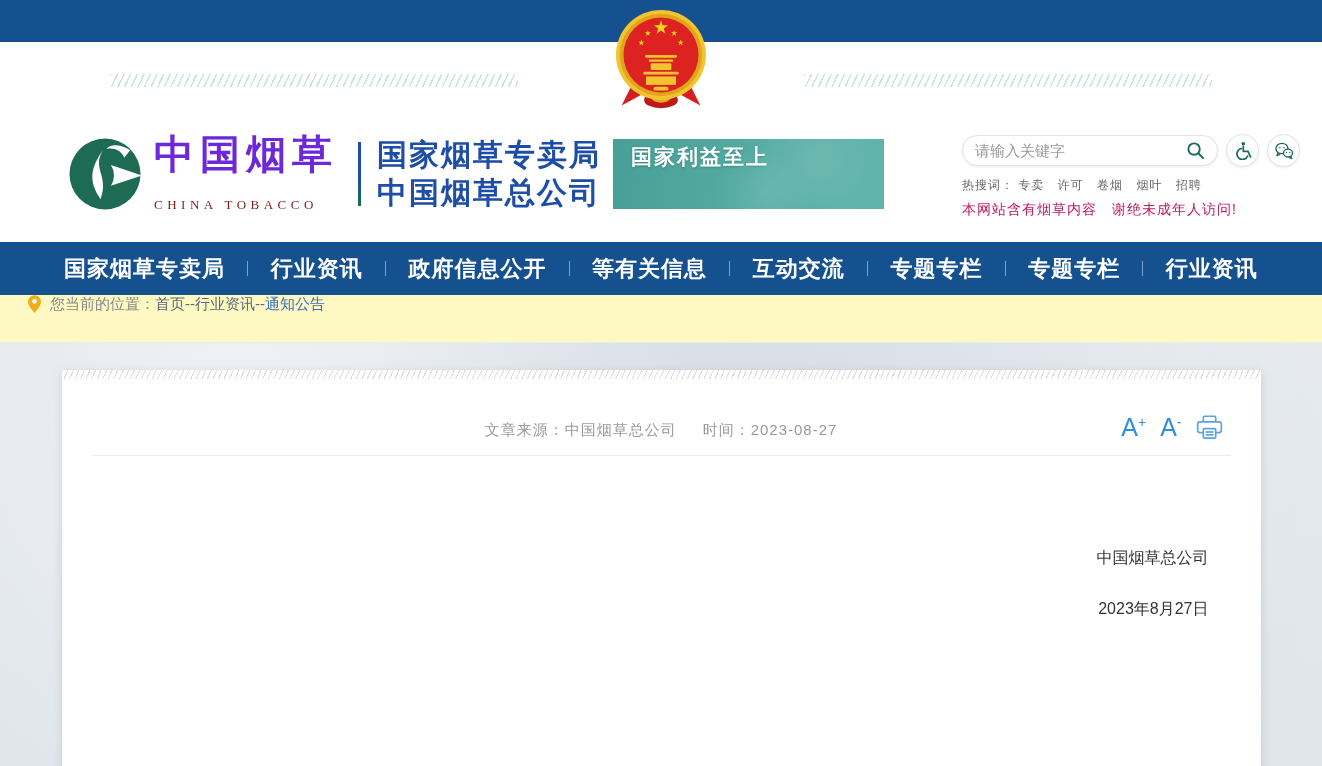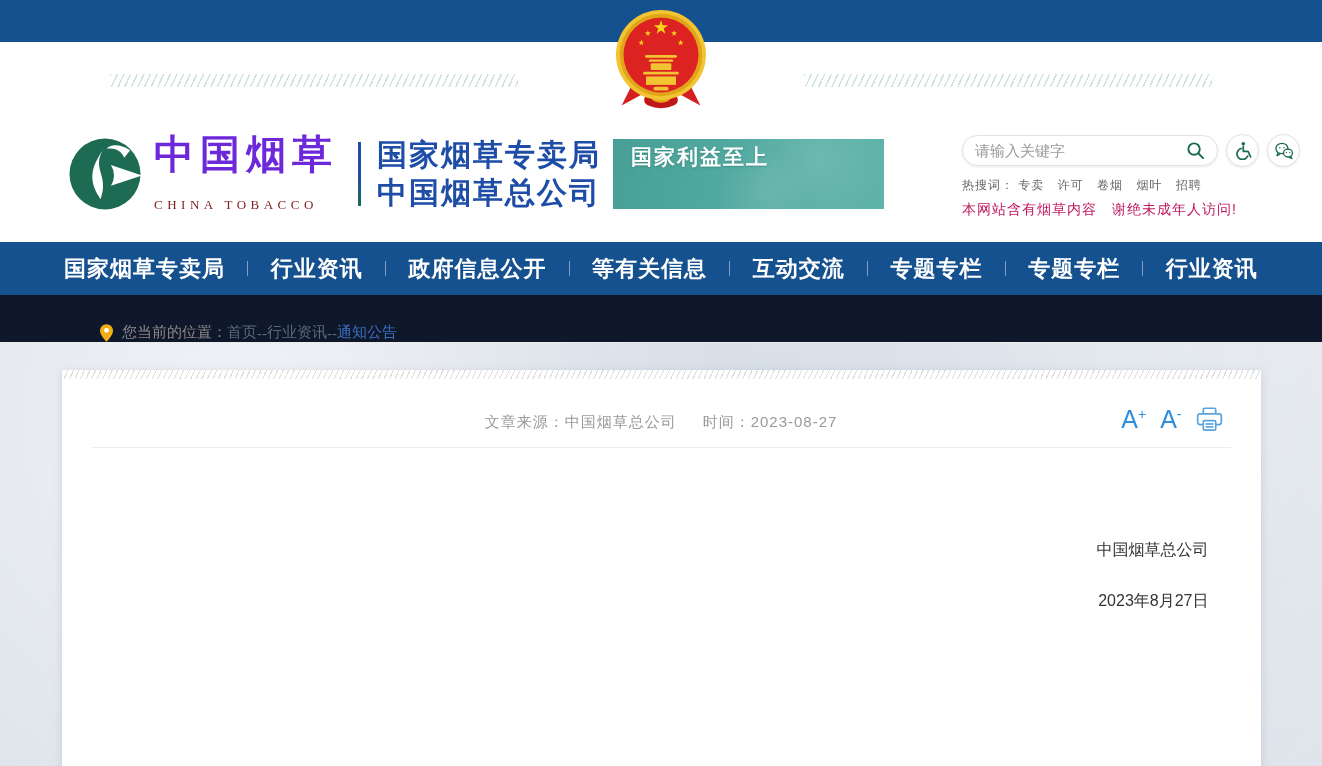--- a/index.html
+++ b/index.html
@@ -61,36 +61,36 @@
   .notice-row { margin-top:7px; font-size:14px; color:#be185d; letter-spacing:1px; }
 
   
   .nav { height:53px; background:#15508f; display:flex; align-items:center;
     justify-content:space-between; padding:0 64px; }
   .nav a { color:#fff; font-size:22px; font-weight:700; text-decoration:none;
     letter-spacing:1px; cursor:pointer; white-space:nowrap; }
   .nav-sep { width:1px; height:15px; background:rgba(255,255,255,.45); }
 
   
-  .crumb-bar { height:48px; background:#0f172a; border-bottom:1px solid #ececec;
-    display:flex; align-items:flex-end; padding-left:100px; font-size:15px; color:#888; }
+  .crumb-bar { height:48px; background:#fef9c3; border-bottom:1px solid #ececec;
+    display:flex; align-items:flex-start; padding-left:28px; font-size:15px; color:#888; }
   .crumb-bar .pin { margin-right:9px; display:flex; }
   .crumb-bar a { text-decoration:none; cursor:pointer; }
-  .crumb-path, .crumb-bar .dash { color:#5a6a7a;margin-top:28px; }
+  .crumb-path, .crumb-bar .dash { color:#5a6a7a; }
   .crumb-current { color:#3a6ec0; }
 
   
   .main { padding-top:27px; }
   .card { width:1199px; margin:0 auto; background:#fff; min-height:560px;
     box-shadow:0 2px 8px rgba(120,130,145,.25); }
   .card-hatch { height:9px;
     background:repeating-linear-gradient(115deg, #dcdcdc 0 1px, transparent 1px 5px); }
   .article-title { text-align:center; margin-top:48px; font-size:30px; font-weight:600;
     color:#404040; letter-spacing:6px; }
-  .meta-row { position:relative; margin-top:28px; height:30px; }
+  .meta-row { position:relative; margin-top:36px; height:30px; }
   .meta-center { text-align:center; font-size:15px; color:#999; letter-spacing:1px; padding-top:6px; }
   .meta-center .gap { display:inline-block; width:26px; }
   .meta-tools { position:absolute; right:38px; top:0; display:flex; align-items:center; gap:14px; }
   .tool-a { color:#2e8ede; font-size:25px; cursor:pointer; line-height:1; font-family:"Liberation Sans", sans-serif; }
   .tool-a sup { font-size:14px; }
   .print-btn { cursor:pointer; display:flex; align-items:center; }
   .divider { height:1px; background:#ececec; margin:10px 30px 0 30px; }
   .article-body { margin:32px 30px 0 30px; font-size:17px; color:#333; line-height:1.85;
     text-indent:2em; letter-spacing:.5px; }
   .signature { text-align:right; padding-right:52px; font-size:16px; color:#333; }

